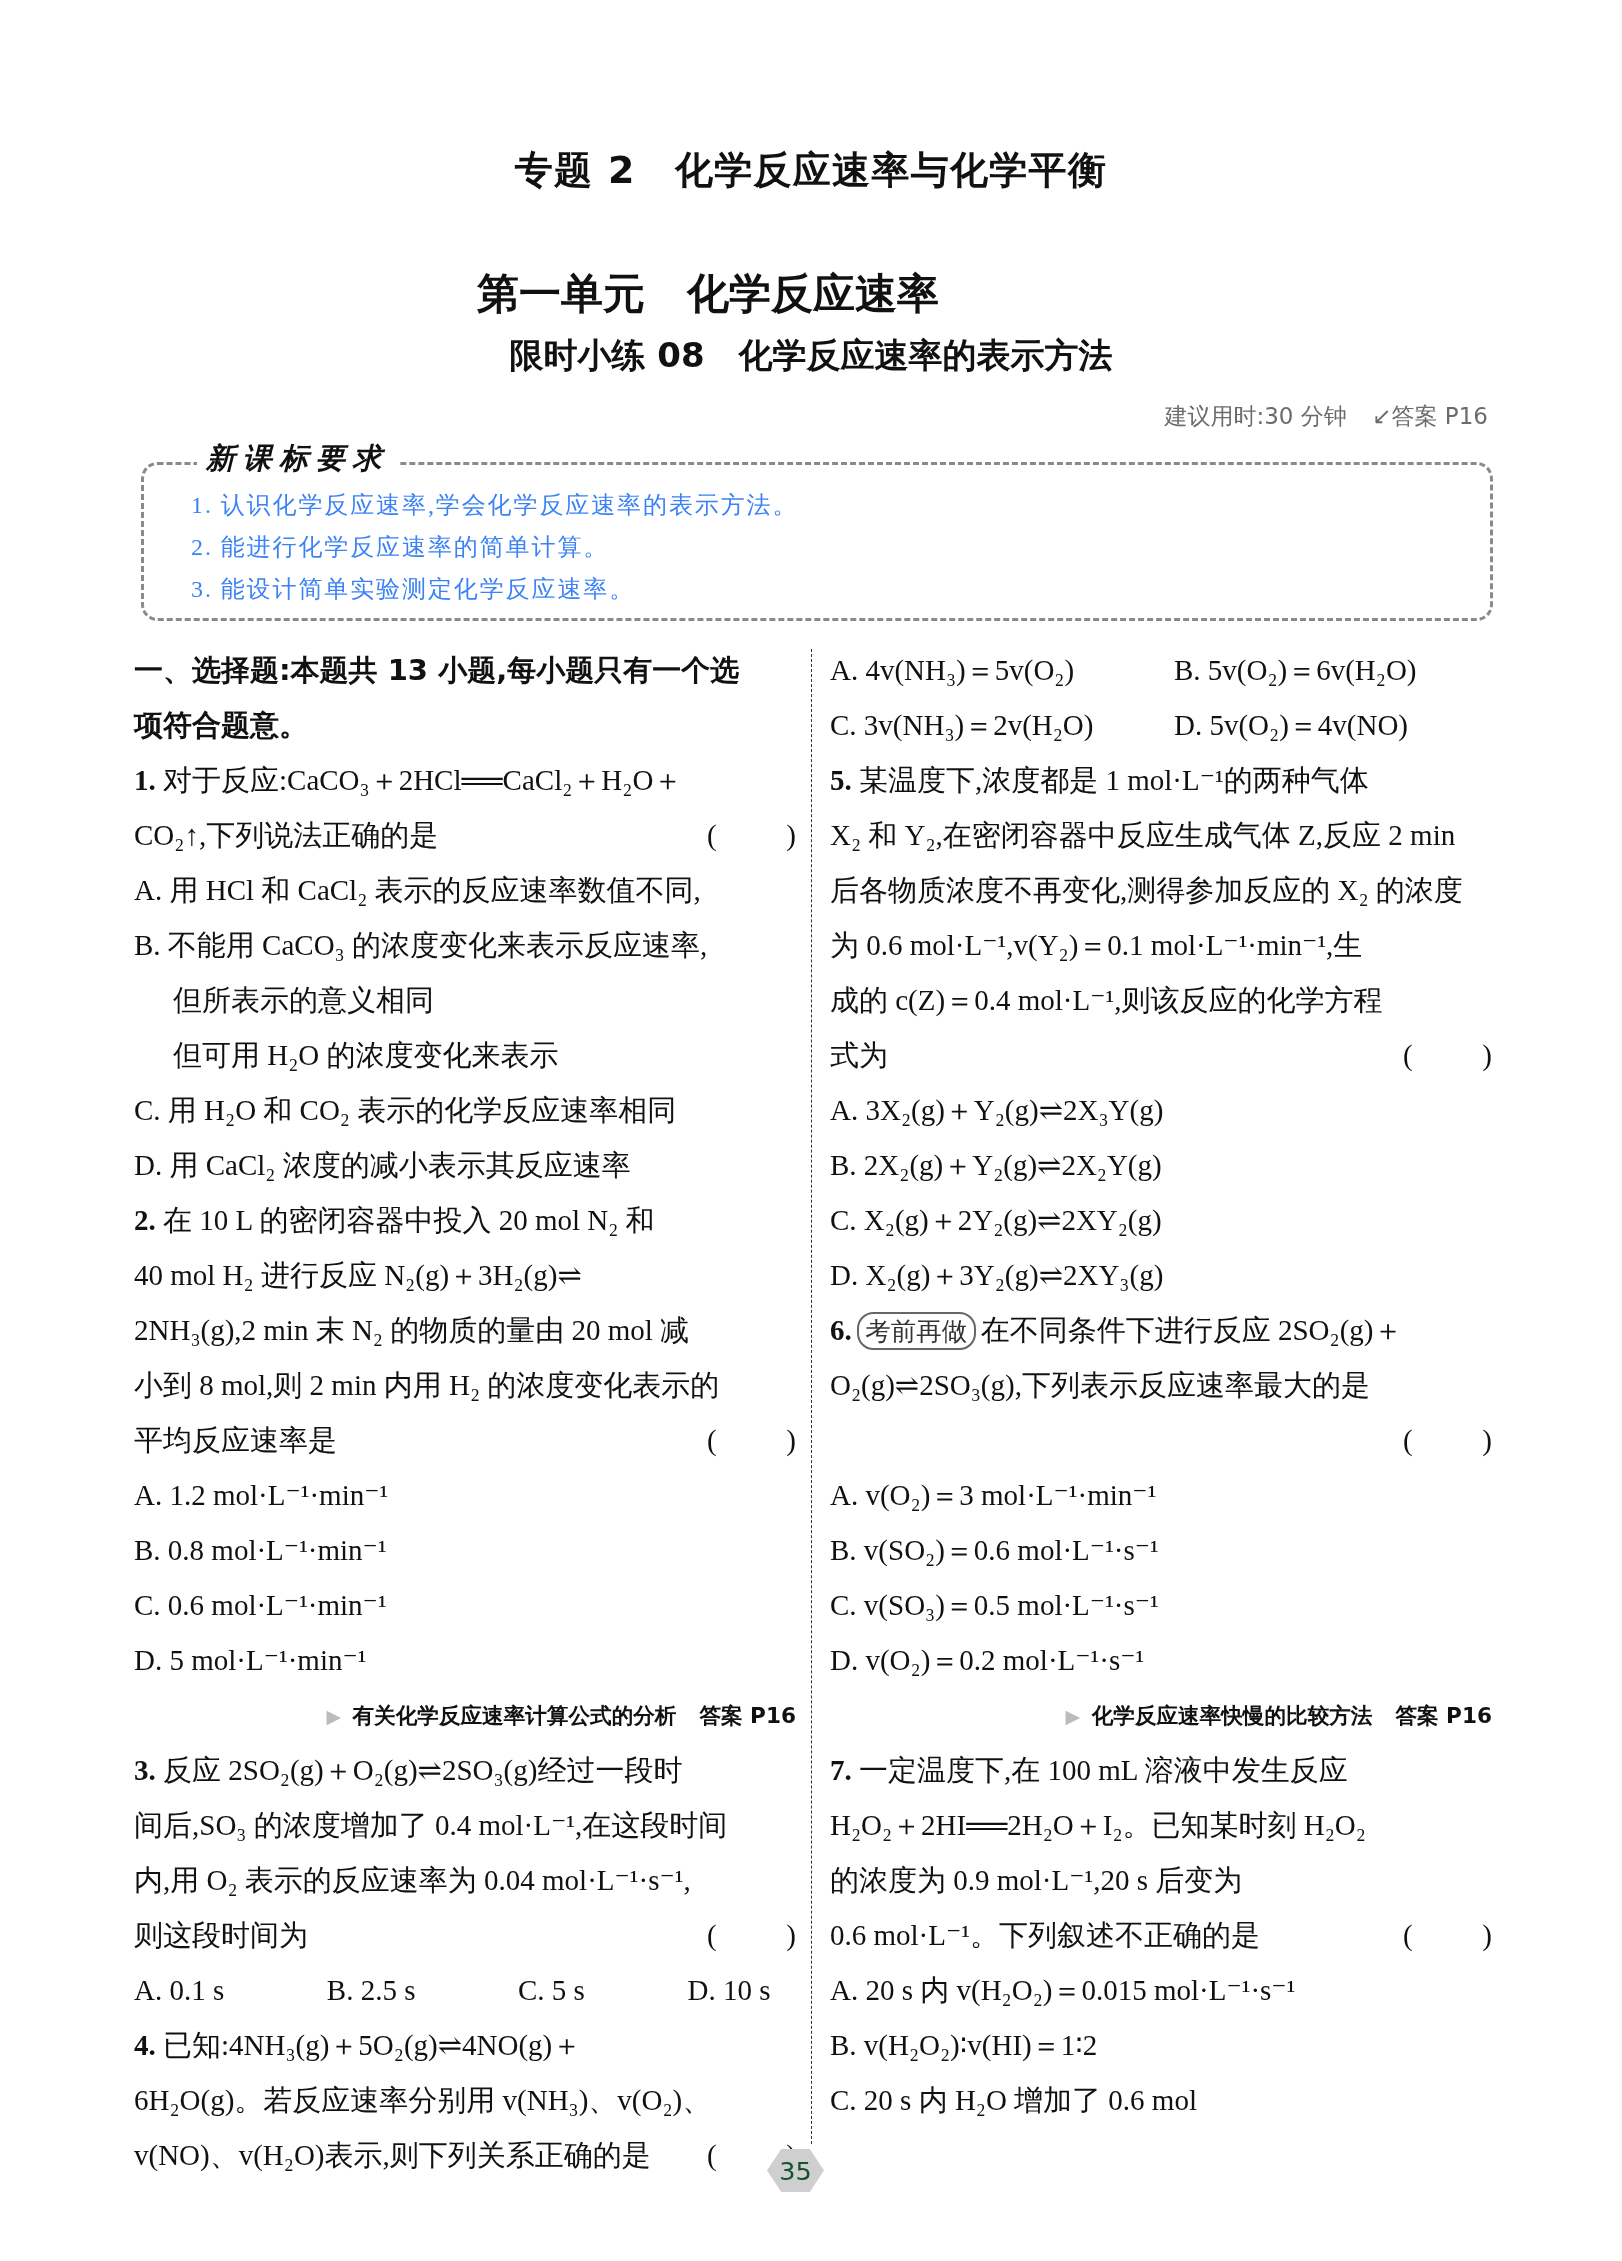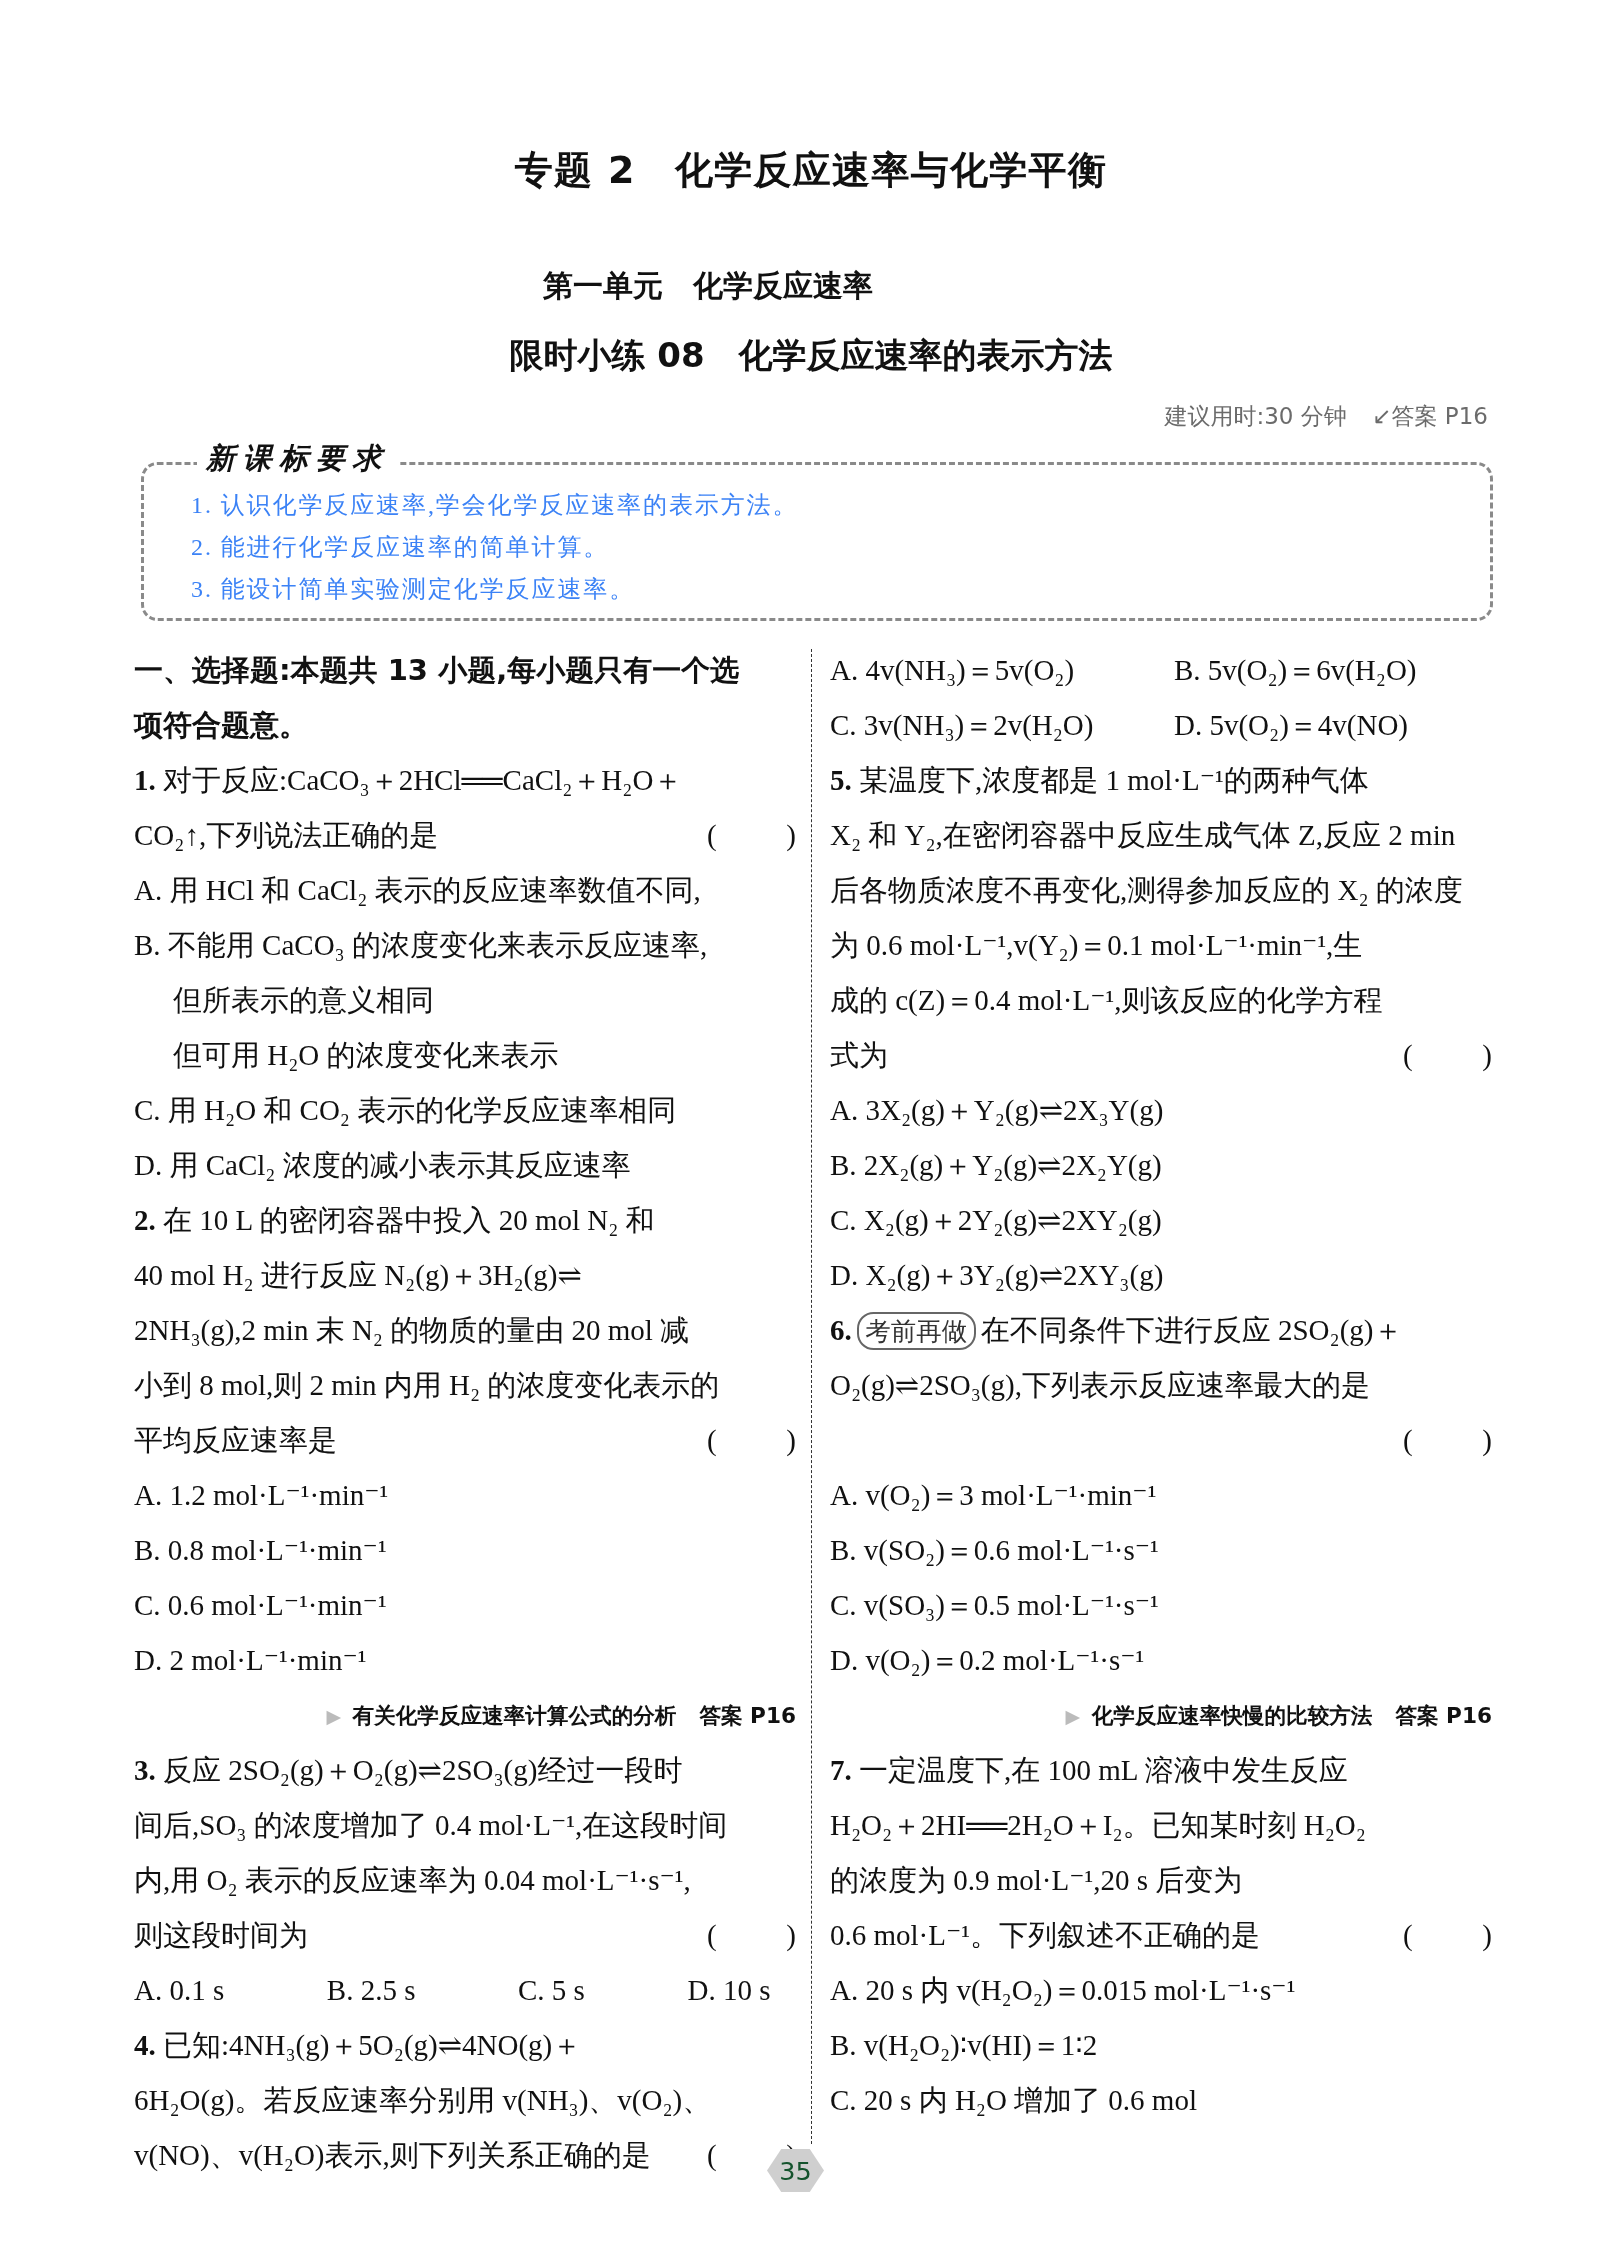--- a/index.html
+++ b/index.html
@@ -1,21 +1,21 @@
 <!DOCTYPE html>
 <html style="font-size:10.2px"><head>
 <meta charset="utf-8">
 <style>
   html, body { margin:0; padding:0; background:#fff; }
   body { width:1622px; height:2261px; position:relative; overflow:hidden;
          font-family:"Liberation Serif","DejaVu Serif",serif; color:#111; }
   .title { position:absolute; left:0; width:1622px; text-align:center; top:145px;
            font-family:"DejaVu Sans",sans-serif; font-weight:bold; font-size:38px; letter-spacing:1.3px; }
   .unit { position:absolute; left:0; width:1416px; text-align:center; top:266px;
-          font-family:Liberation Sans, sans-serif; font-weight:bold; font-size:30px; }
+          font-family:Liberation Sans, sans-serif; font-weight:bold; font-size:42px; }
   .sub { position:absolute; left:0; width:1622px; text-align:center; top:333px;
          font-family:"DejaVu Sans",sans-serif; font-size:34px; font-weight:bold; }
   .meta { position:absolute; right:134px; top:401px; font-family:"DejaVu Sans",sans-serif;
           font-size:23px; color:#6b6b6b; }
   .meta .sep { display:inline-block; width:25.5px; }
   .req-box { position:absolute; left:141px; top:462px; width:1346px; height:153px;
              border:3.2px dashed #8a8a8a; border-radius:16.5px; }
   .req-title { position:absolute; left:197px; top:439px; background:#fff; padding:0 9px;
                font-family:"DejaVu Serif",serif; font-weight:bold; font-style:italic; font-size:29px; letter-spacing:7.6px; }
   .req-list { position:absolute; left:191px; top:484px; font-family:Liberation Serif, serif;
@@ -82,21 +82,21 @@
   <div class="line">40 mol H₂ 进行反应 N₂(g)＋3H₂(g)⇌</div>
   <div class="line">2NH₃(g),2 min 末 N₂ 的物质的量由 20 mol 减</div>
   <div class="line">小到 8 mol,则 2 min 内用 H₂ 的浓度变化表示的</div>
   <div class="line"><span>平均反应速率是</span><span class="paren">
         <span>(</span>
         <span>)</span>
       </span></div>
   <div class="line">A. 1.2 mol·L⁻¹·min⁻¹</div>
   <div class="line">B. 0.8 mol·L⁻¹·min⁻¹</div>
   <div class="line">C. 0.6 mol·L⁻¹·min⁻¹</div>
-  <div class="line">D. 2 mol·L⁻¹·min⁻¹</div>
+  <div class="line">D. 5 mol·L⁻¹·min⁻¹</div>
   <div class="line tip"><span class="arrow">▶</span><span>有关化学反应速率计算公式的分析</span><span class="gap"></span><span>答案 P16</span></div>
 
   <div class="line"><span class="qnum">3.</span> <span>反应 2SO₂(g)＋O₂(g)⇌2SO₃(g)经过一段时</span></div>
   <div class="line">间后,SO₃ 的浓度增加了 0.4 mol·L⁻¹,在这段时间</div>
   <div class="line">内,用 O₂ 表示的反应速率为 0.04 mol·L⁻¹·s⁻¹,</div>
   <div class="line"><span>则这段时间为</span><span class="paren">
         <span>(</span>
         <span>)</span>
       </span></div>
   <div class="line opt4">

